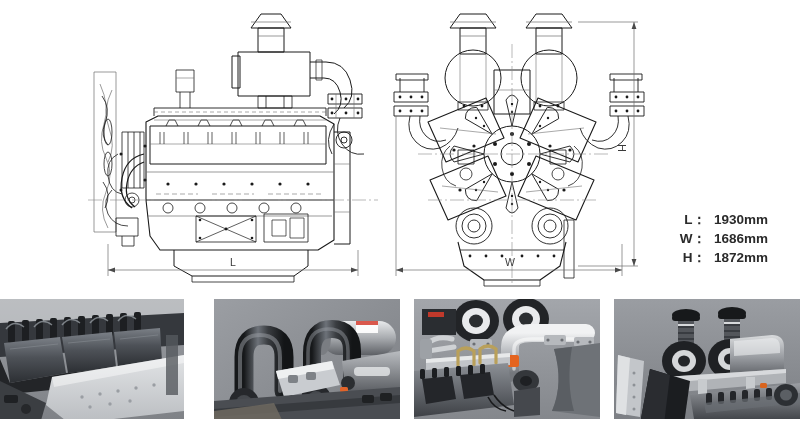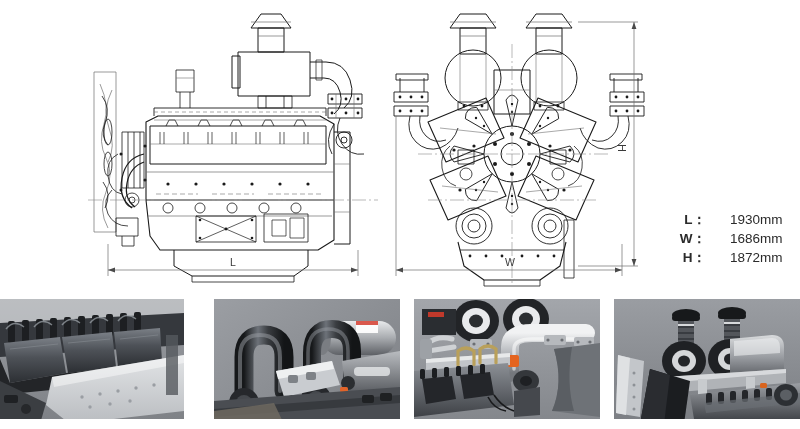--- a/index.html
+++ b/index.html
@@ -33,23 +33,22 @@
     font-weight:bold;
     letter-spacing:0px;
   }
   .dimrow .dk{
     width:34px;text-align:right;
     flex:0 0 34px;
     font-weight:bold;
   }
   .dimrow .dv{
     padding-left:8px;
-    font-weight:normal;
+    font-weight:bold;
     white-space:nowrap;
-    margin-left:16px;
   }
 
   
   .photos{position:absolute;left:0;top:299px;width:800px;height:126px;}
   .photo{
     position:absolute;top:0;width:184px;height:125px;
     overflow:hidden;
     background:#8c8f94;
   }
   .photo svg{display:block;}

